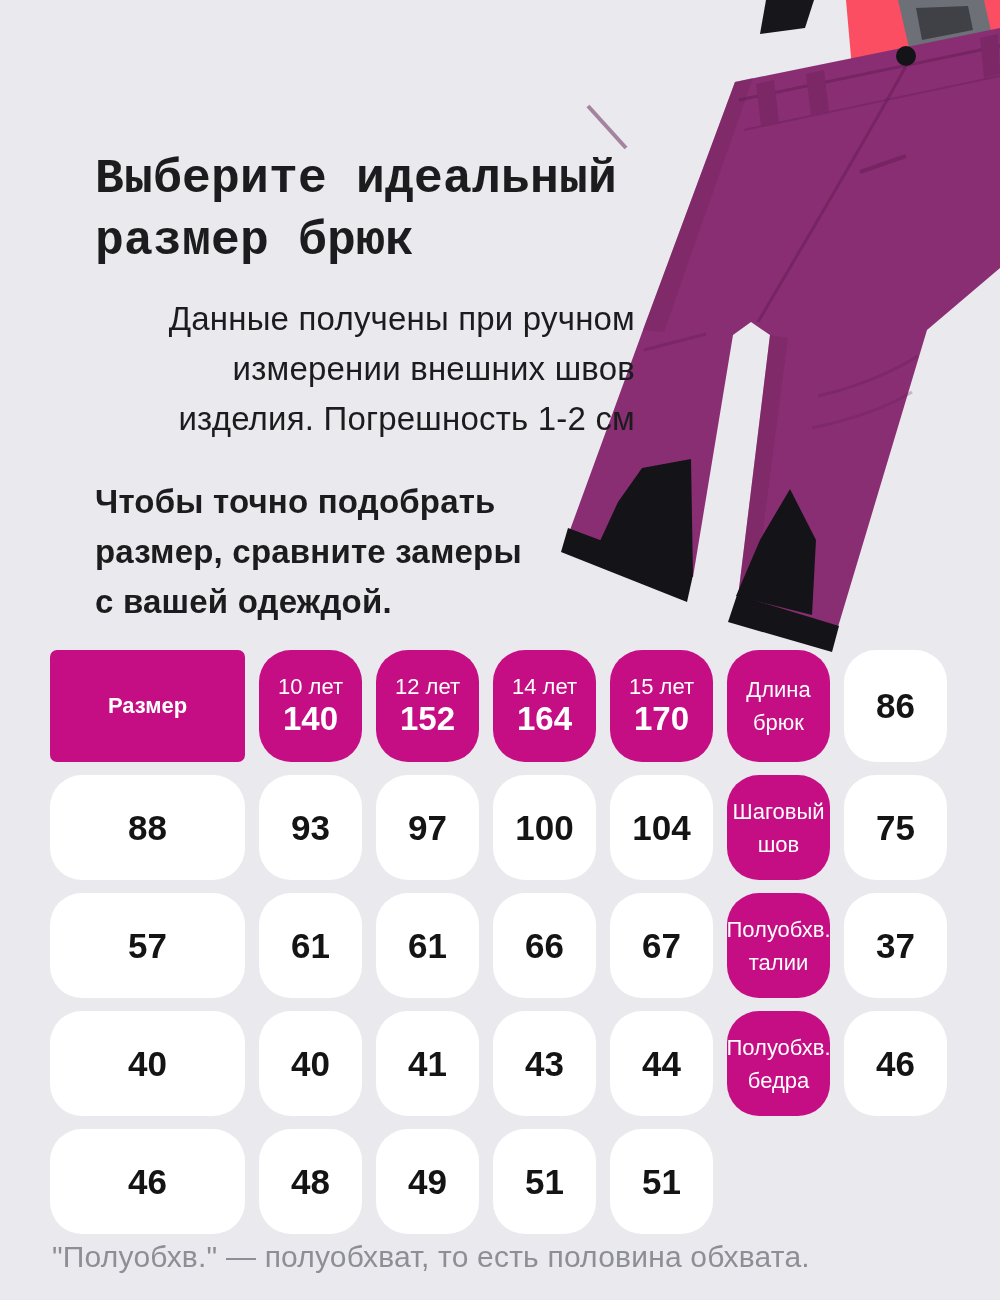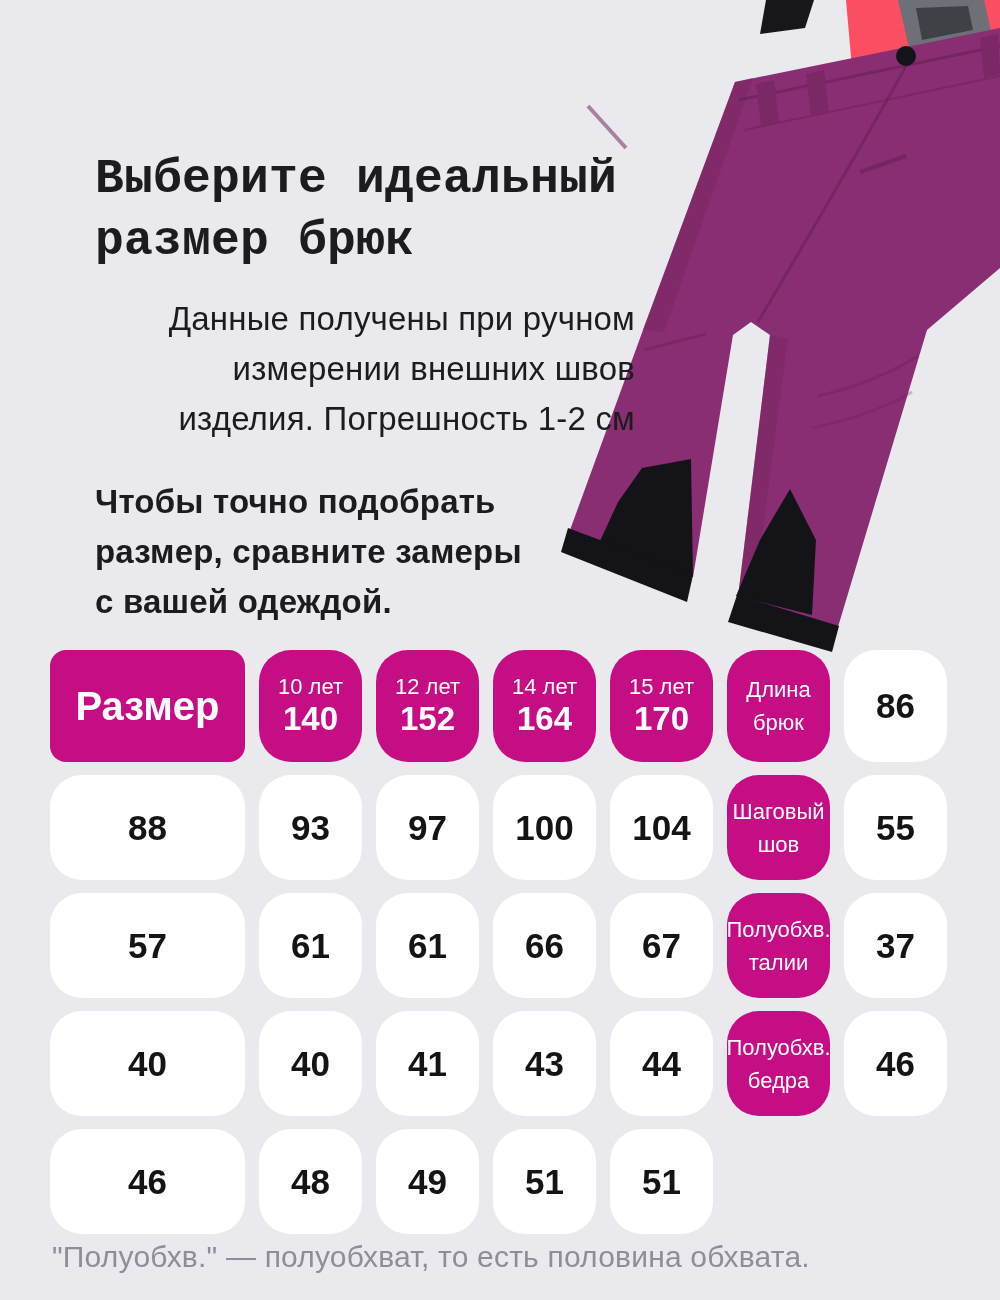--- a/index.html
+++ b/index.html
@@ -21,21 +21,21 @@
   .size-table{
     position:absolute;left:50px;top:650px;
     display:grid;
     grid-template-columns:195px repeat(6,103px);
     grid-template-rows:112px repeat(4,105px);
     gap:13px 14px;
   }
   .cell{display:flex;flex-direction:column;align-items:center;justify-content:center;border-radius:32px;text-align:center;}
   .cell.magenta{background:#c50d84;color:#ffffff;}
   .cell.white{background:#ffffff;color:#141414;}
-  .corner-label{font-size:40px;font-weight:bold;border-radius:16px;}
+  .corner-label{font-size:22px;font-weight:bold;border-radius:7px;}
   .col-age{font-size:22px;font-weight:400;line-height:26px;}
   .col-size{font-size:33px;font-weight:bold;line-height:38px;}
   .row-label{font-size:22px;font-weight:500;line-height:33px;}
   .value{font-size:35px;font-weight:700;}
   
   .footnote{
     position:absolute;left:52px;top:1240px;width:900px;
     font-size:30px;color:#8e8e96;letter-spacing:.2px;margin:0;
   }
 </style>
@@ -142,21 +142,21 @@
     <div class="cell white value">88</div>
     <div class="cell white value">93</div>
     <div class="cell white value">97</div>
     <div class="cell white value">100</div>
     <div class="cell white value">104</div>
 
     <div class="cell magenta row-label">
       <span class="line">Шаговый</span>
       <span class="line">шов</span>
     </div>
-    <div class="cell white value">55</div>
+    <div class="cell white value">75</div>
     <div class="cell white value">57</div>
     <div class="cell white value">61</div>
     <div class="cell white value">61</div>
     <div class="cell white value">66</div>
     <div class="cell white value">67</div>
 
     <div class="cell magenta row-label">
       <span class="line">Полуобхв.</span>
       <span class="line">талии</span>
     </div>

